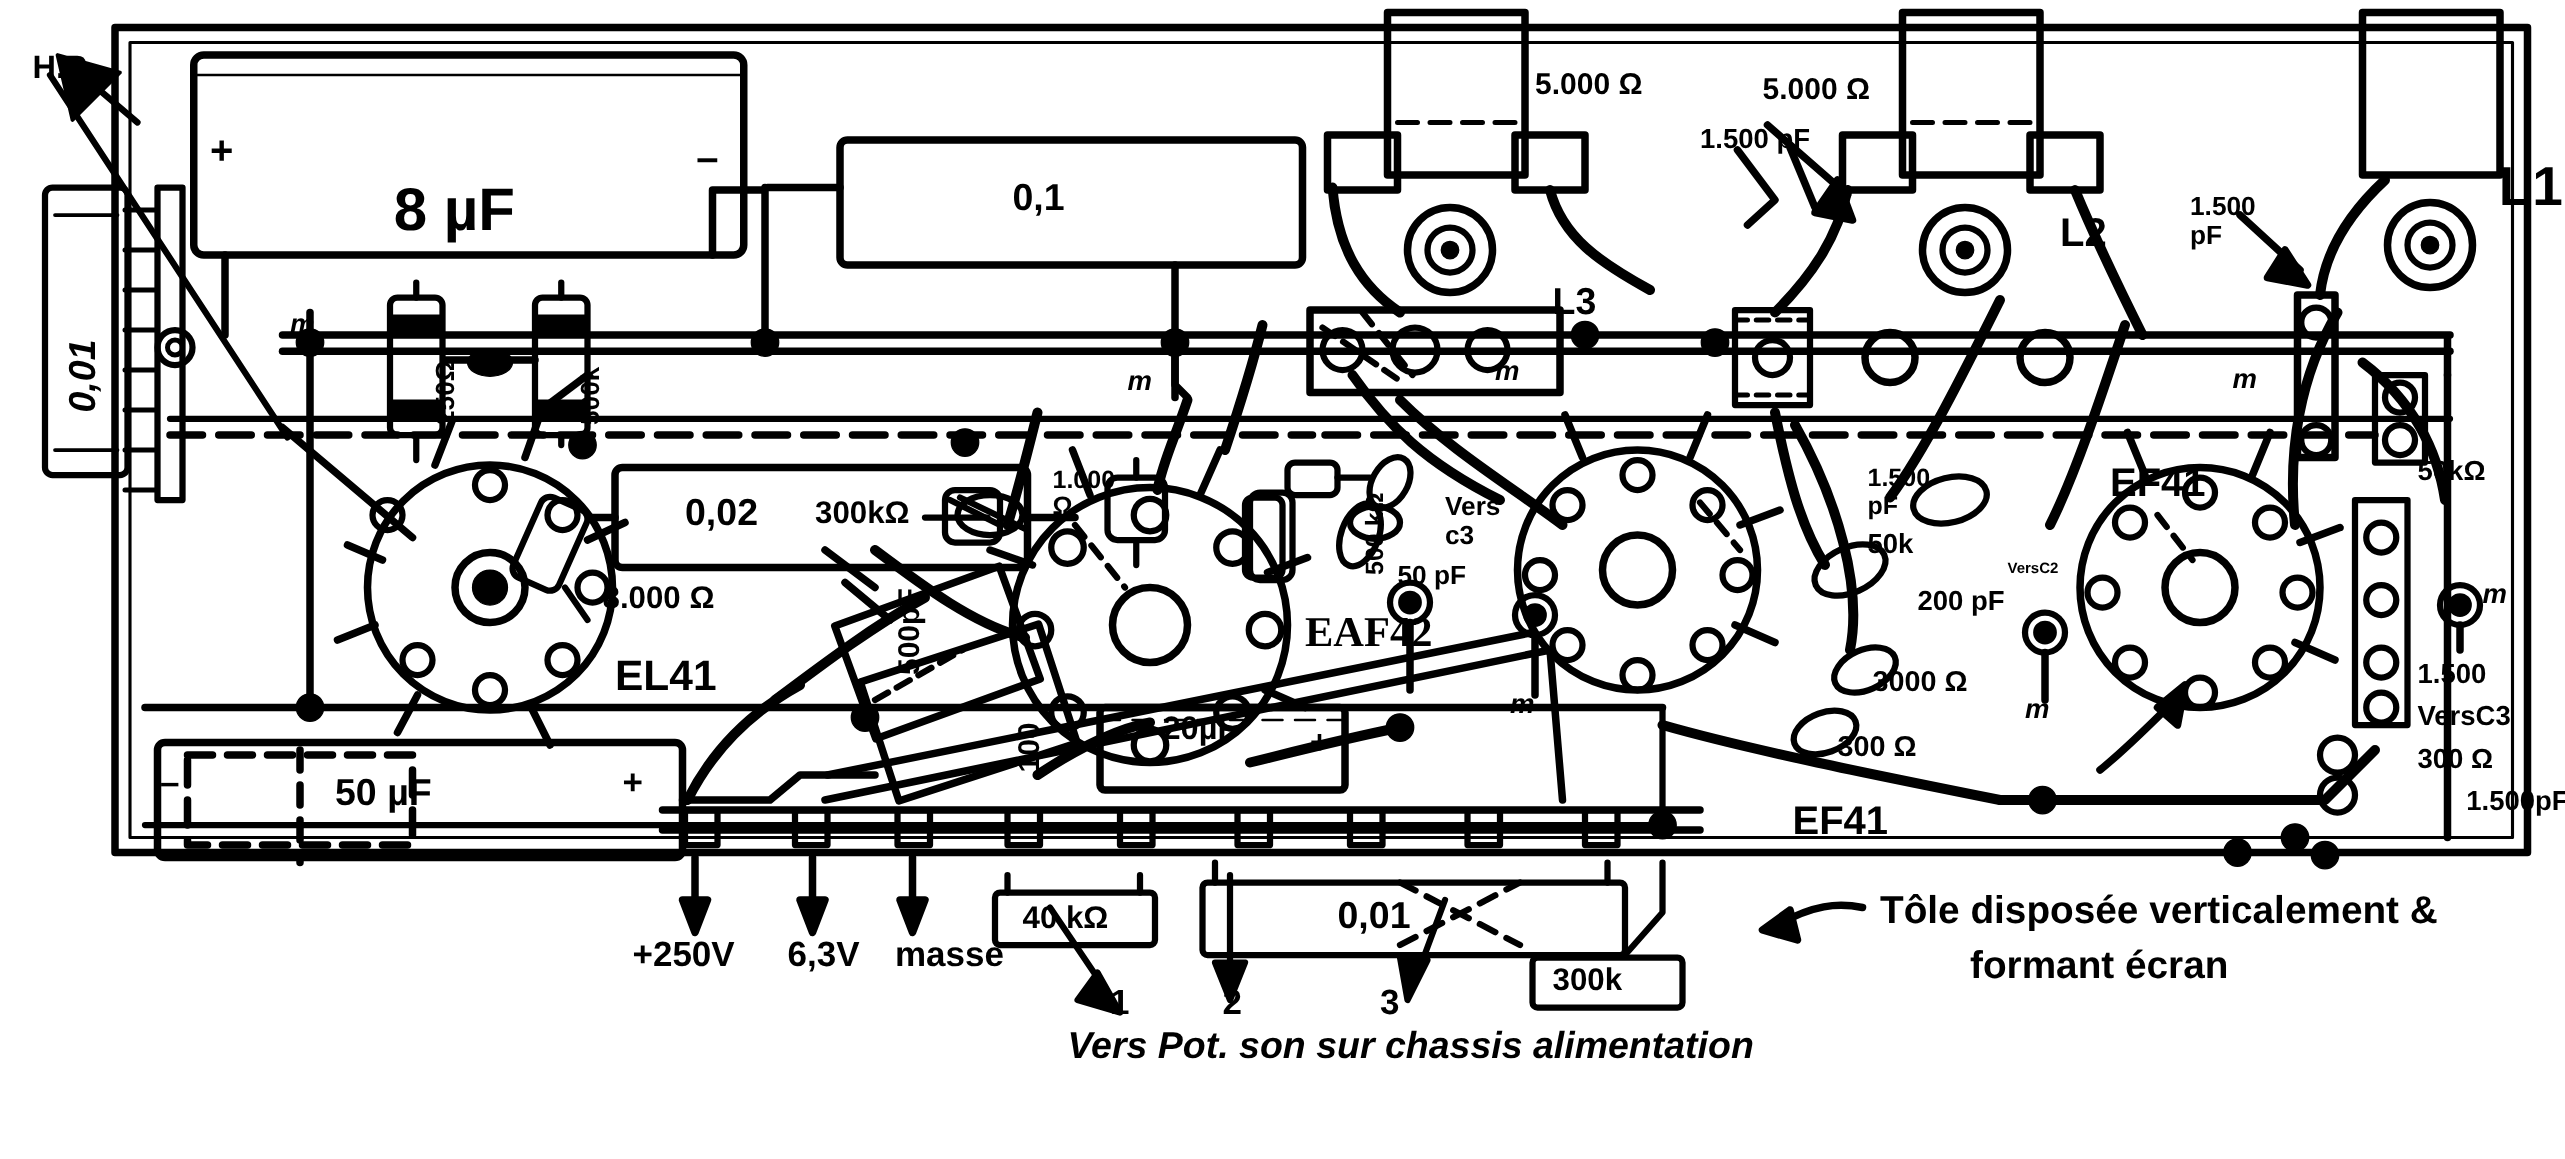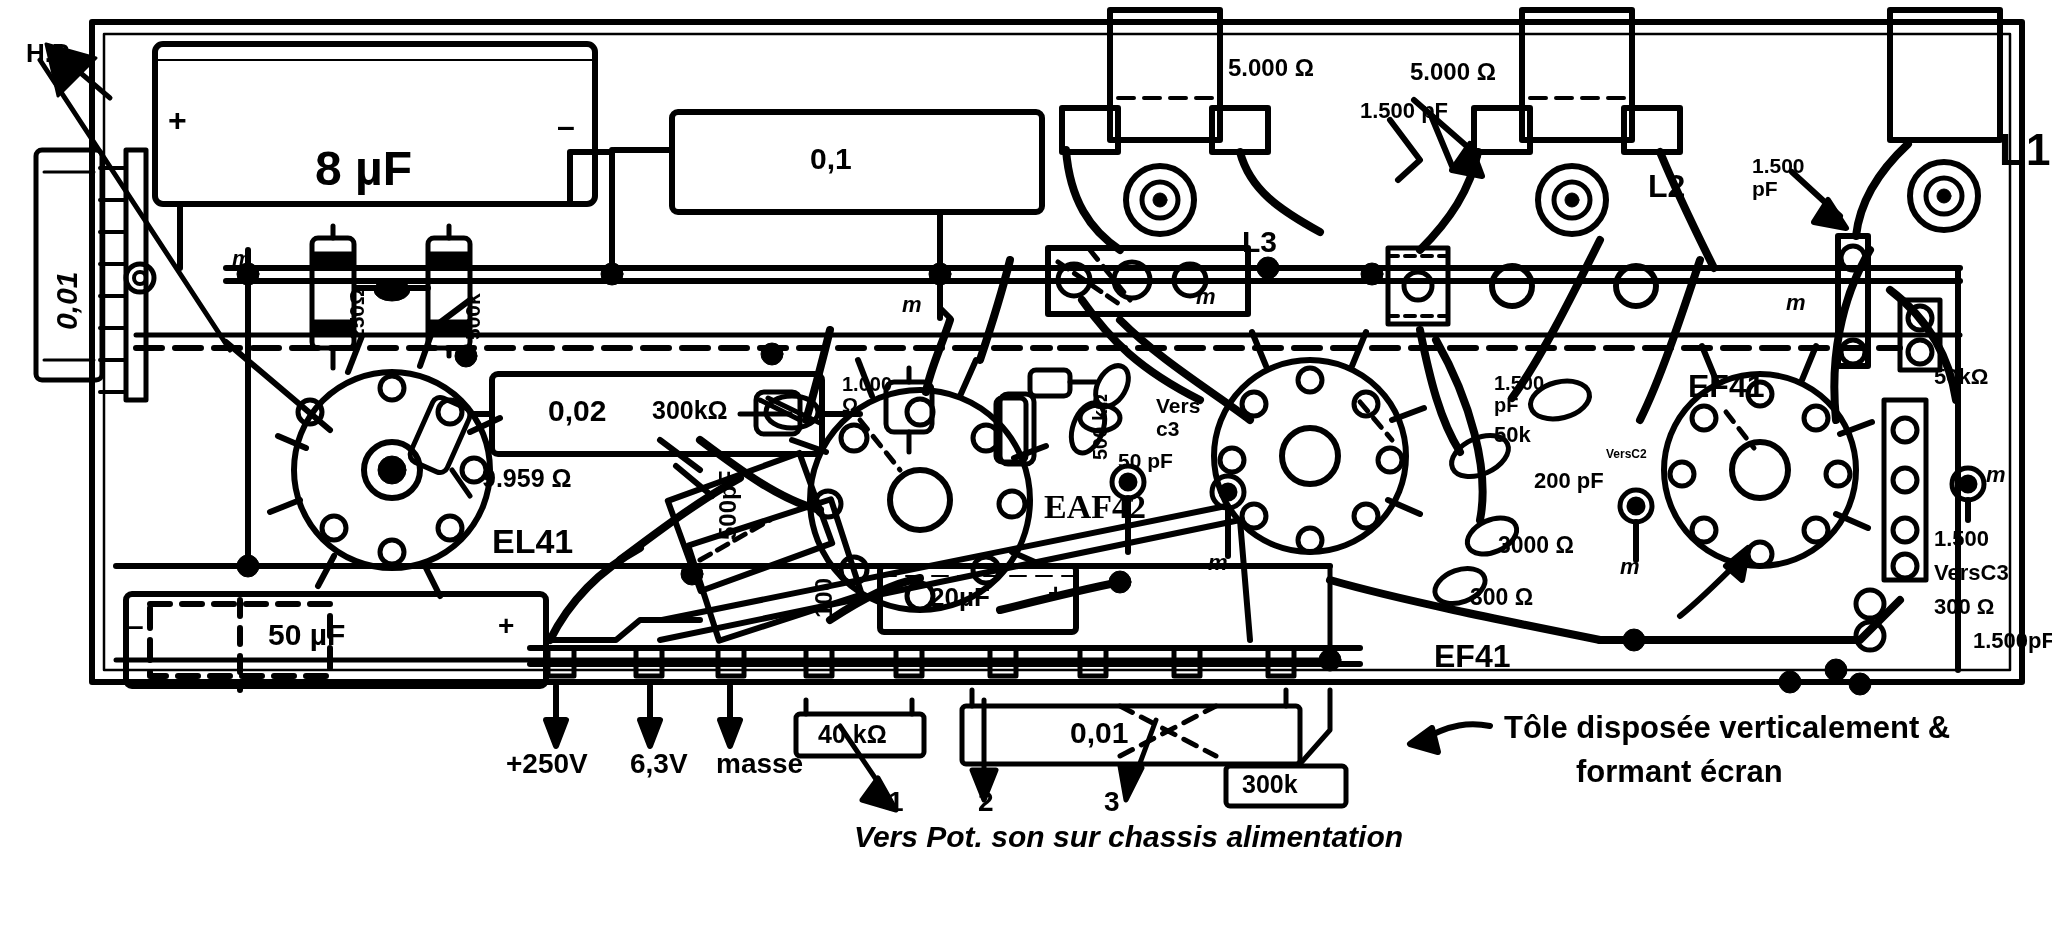--- a/index.html
+++ b/index.html
@@ -462,27 +462,27 @@
   <div class="lbl b rot90" style="left:462px; top:340px; font-size:21px;">500k</div>
 
   <div class="lbl b i" style="left:232px; top:248px; font-size:22px;">m</div>
   <div class="lbl b i" style="left:902px; top:294px; font-size:22px;">m</div>
 
   <div class="lbl b" style="left:548px; top:396px; font-size:30px;">0,02</div>
   <div class="lbl b" style="left:652px; top:398px; font-size:25px;">300kΩ</div>
 
   <div class="lbl b" style="left:842px; top:374px; font-size:20px; line-height:1.05;">1.000<br>Ω</div>
 
-  <div class="lbl b" style="left:482px; top:466px; font-size:25px;">9.959 Ω</div>
+  <div class="lbl b" style="left:482px; top:466px; font-size:25px;">8.000 Ω</div>
   <div class="lbl b" style="left:492px; top:524px; font-size:34px;">EL41</div>
 
   <div class="lbl b rot90" style="left:716px; top:540px; font-size:24px;">500pF</div>
   <div class="lbl b rot90" style="left:812px; top:618px; font-size:24px;">100</div>
 
-  <div class="lbl b" style="left:930px; top:584px; font-size:26px;">20µF</div>
+  <div class="lbl b" style="left:930px; top:569px; font-size:26px;">20µF</div>
   <div class="lbl b" style="left:1048px; top:580px; font-size:26px;">+</div>
 
   <div class="lbl b" style="left:268px; top:620px; font-size:30px;">50 µF</div>
   <div class="lbl b" style="left:128px; top:612px; font-size:28px;">–</div>
   <div class="lbl b" style="left:498px; top:612px; font-size:28px;">+</div>
 
   <div class="lbl b" style="left:1044px; top:490px; font-size:34px;font-family:Liberation Serif, serif;">EAF42</div>
 
   <div class="lbl b rot90" style="left:1090px; top:460px; font-size:20px;">500 kΩ</div>
   <div class="lbl b" style="left:1118px; top:450px; font-size:21px;">50 pF</div>

